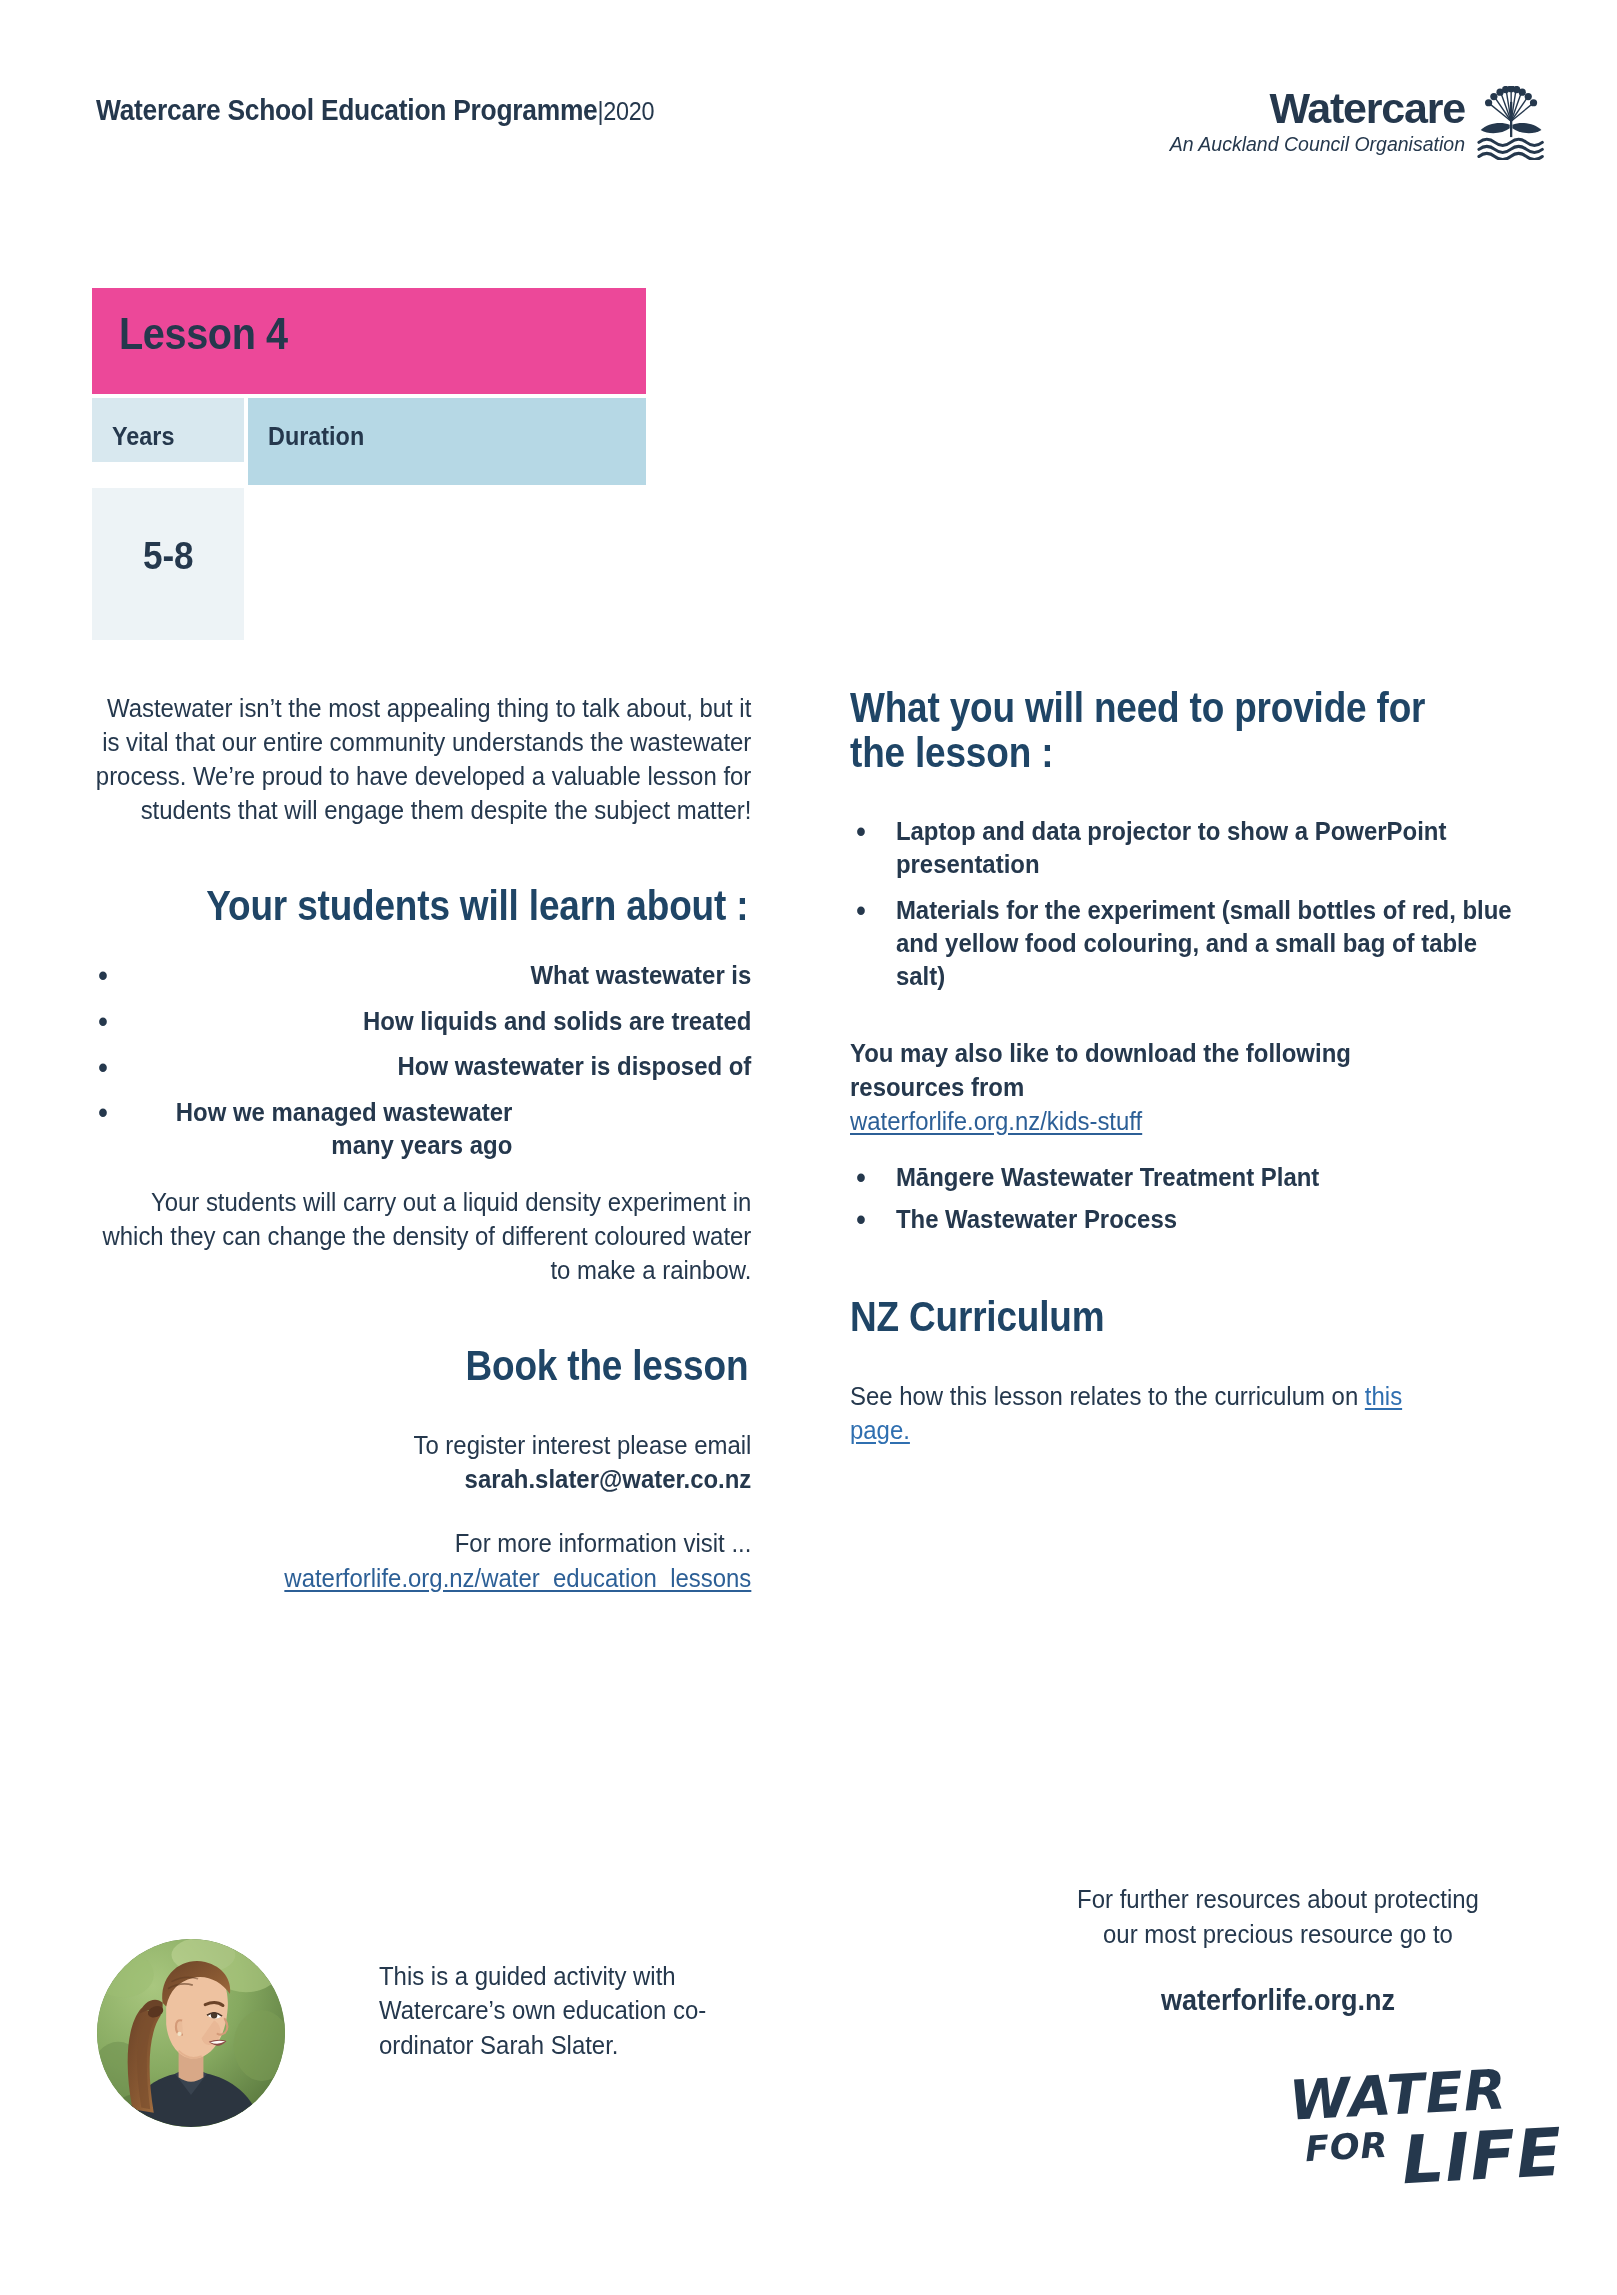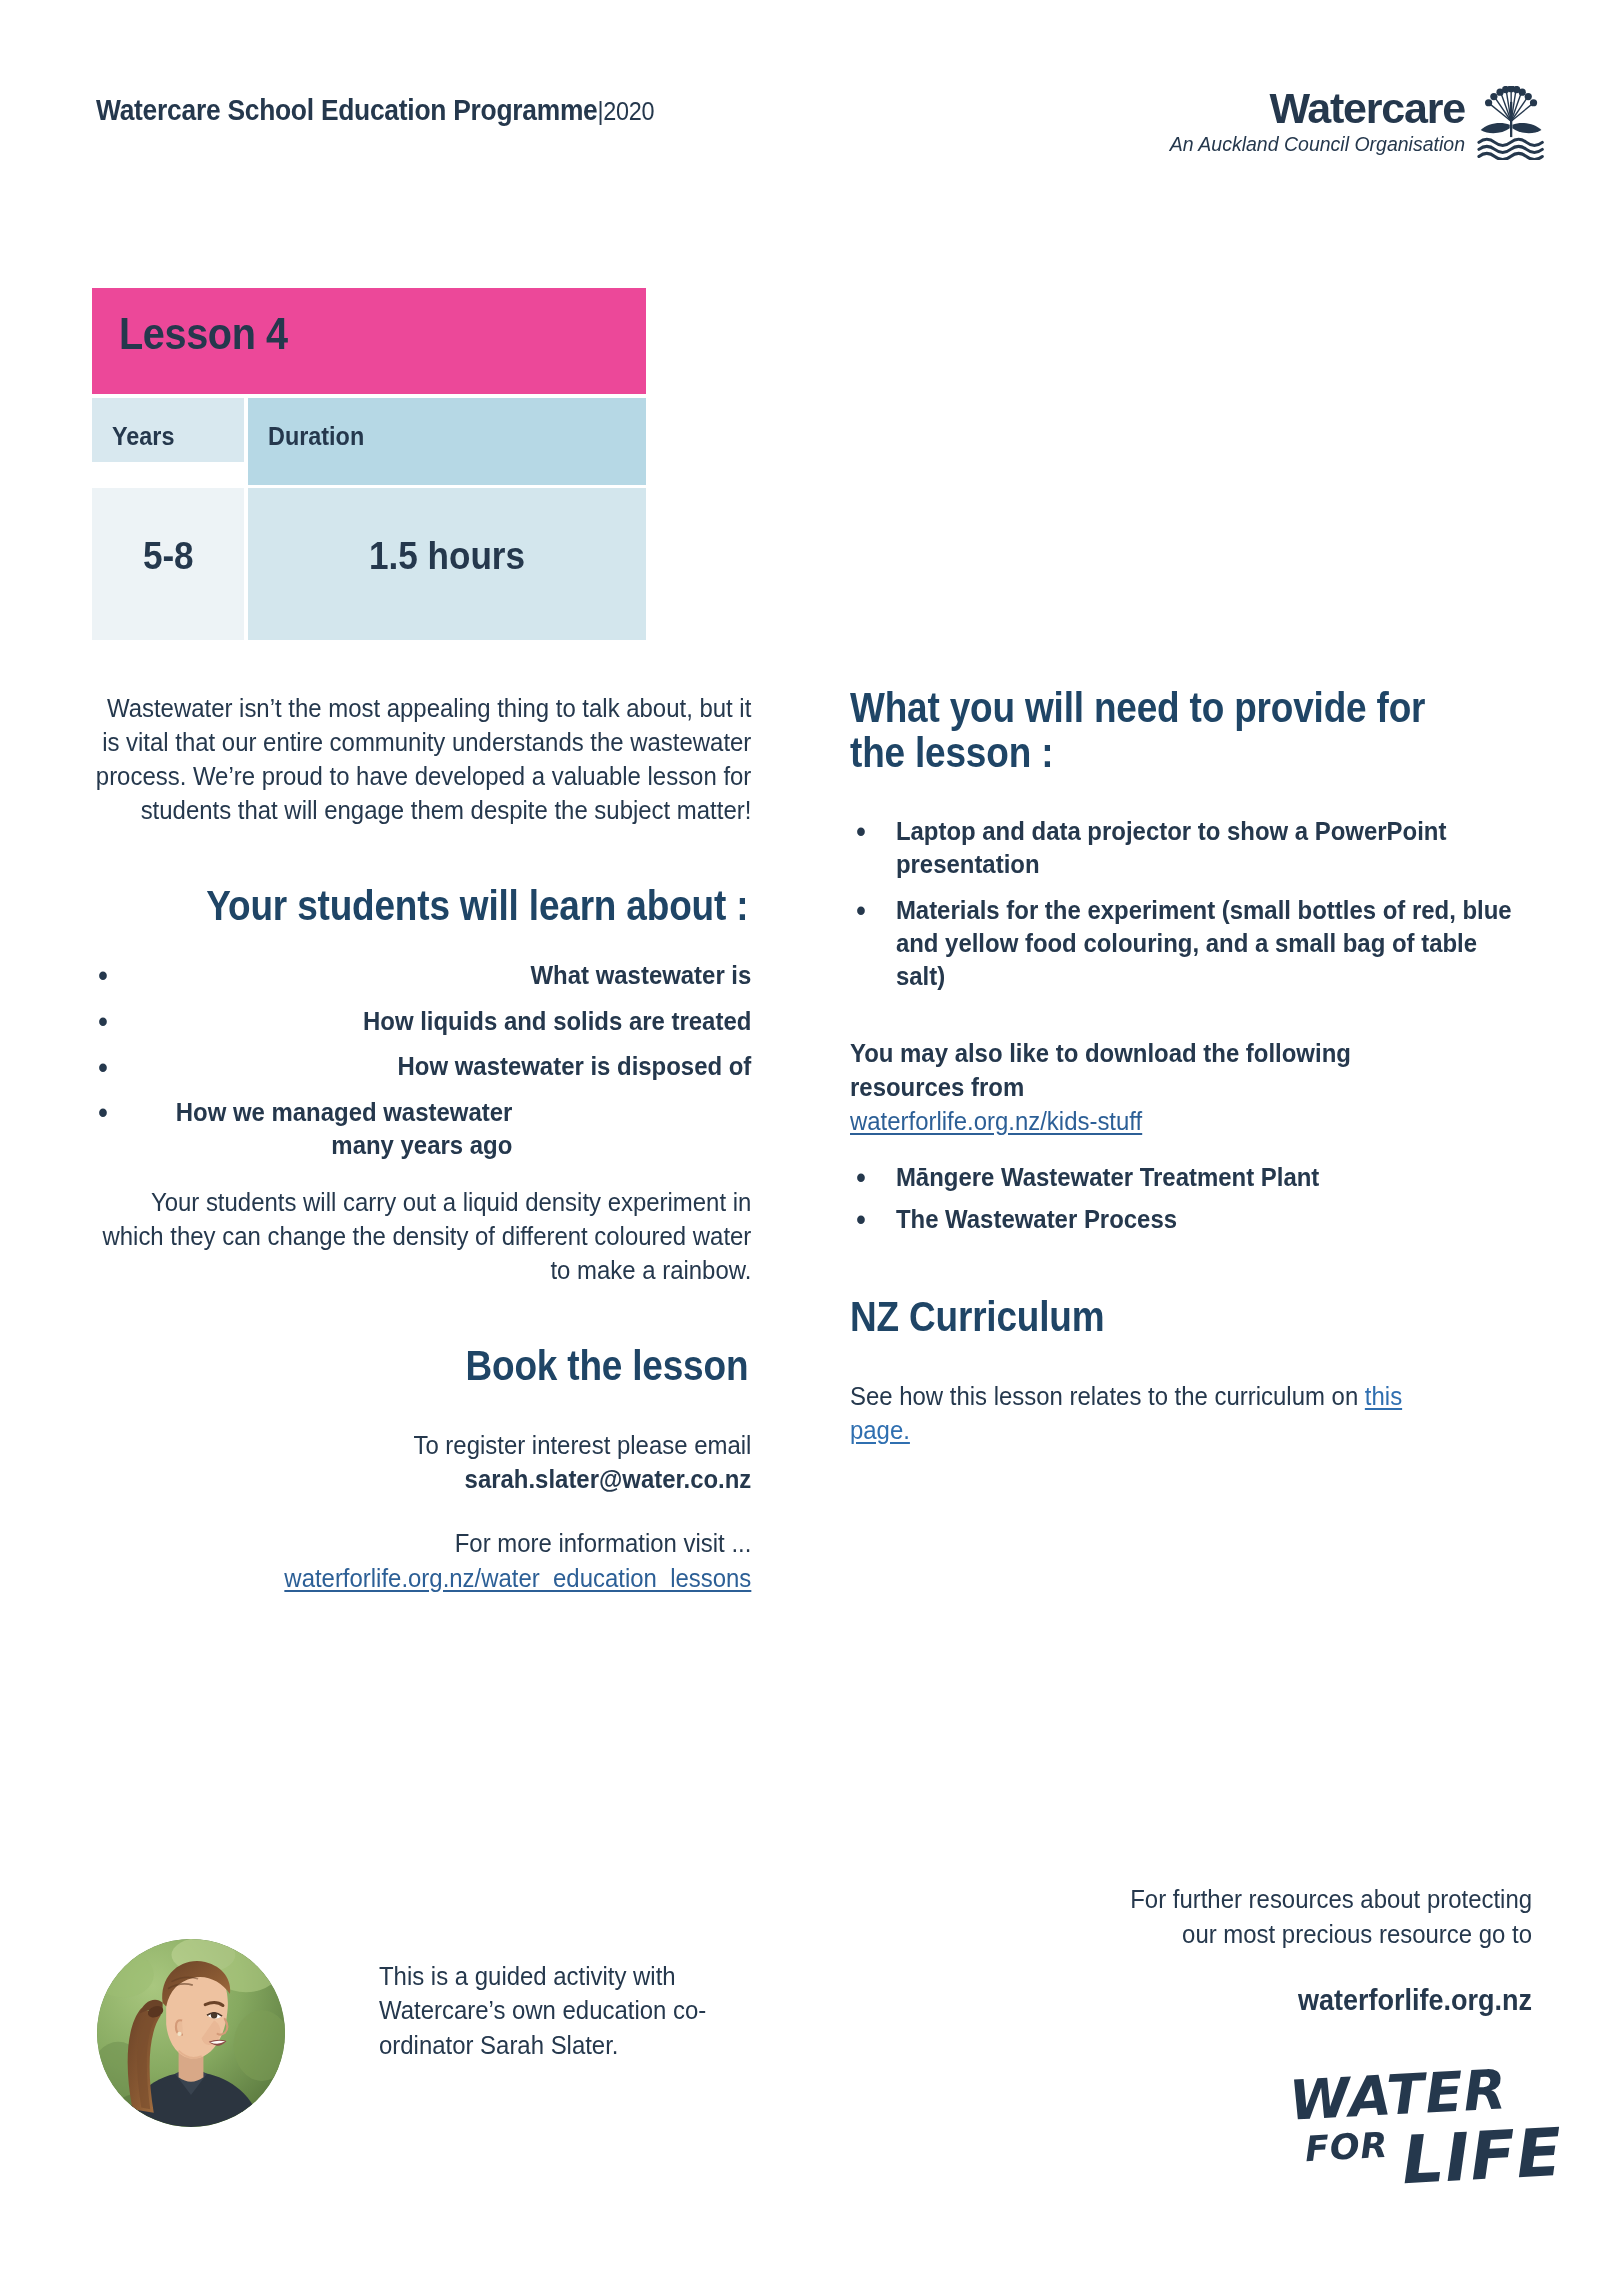--- a/index.html
+++ b/index.html
@@ -287,24 +287,24 @@
     font-size: 26.6px;
     line-height: 1.3;
     color: #25384d;
     transform: scaleX(0.9);
     transform-origin: left top;
   }
 
   
   #footer-right {
     position: absolute;
-    right: 85px;
+    right: 60px;
     top: 1882px;
     width: 620px;
-    text-align: right;
+    text-align: center;
   }
   #footer-lead {
     font-size: 26.6px;
     line-height: 1.33;
     color: #25384d;
     transform: scaleX(0.9);
     transform-origin: right top;
   }
   #footer-url {
     margin-top: 30px;
@@ -401,23 +401,20 @@
 
   <div class="cell" id="cell-years-h">
     <div class="cell-h-label">Years</div>
   </div>
   <div class="cell" id="cell-dur-h">
     <div class="cell-h-label">Duration</div>
   </div>
   <div class="cell" id="cell-years-v">
     <div class="cell-v-label">5-8</div>
   </div>
-  <div class="cell" id="cell-dur-v">
-    <div class="cell-v-label">1.5 hours</div>
-  </div>
 </div>
 
 <div id="col-left">
 
   <div class="para">Wastewater isn’t the most appealing thing to talk about, but it is vital that our entire community understands the wastewater process. We’re proud to have developed a valuable lesson for students that will engage them despite the subject matter!</div>
 
   <div class="sp-64"></div>
 
   <div class="h2">Your students will learn about :</div>
 

